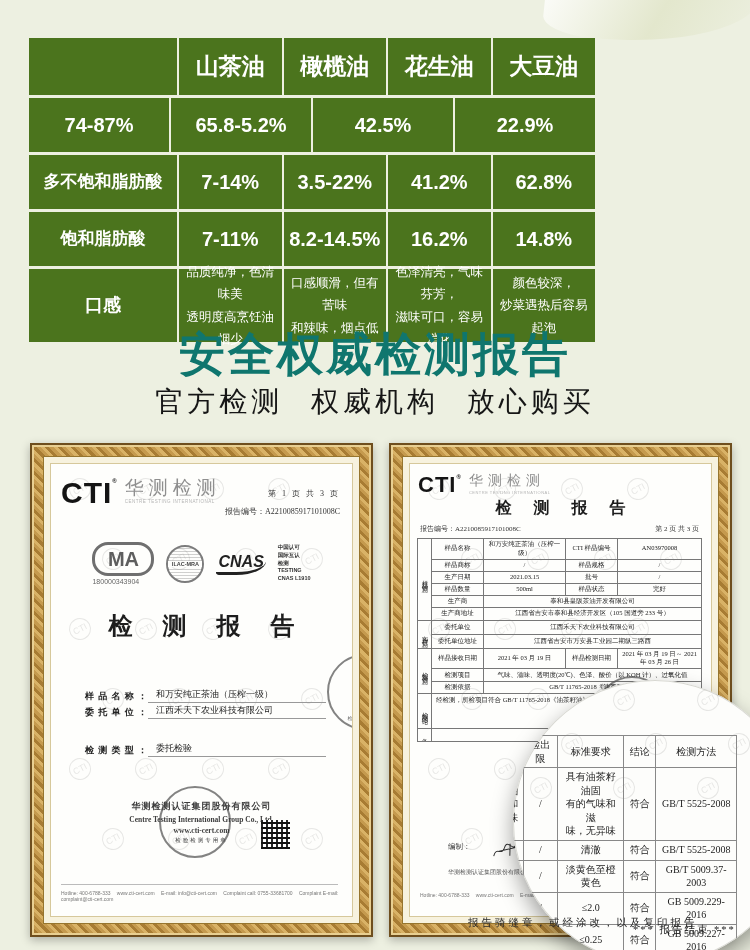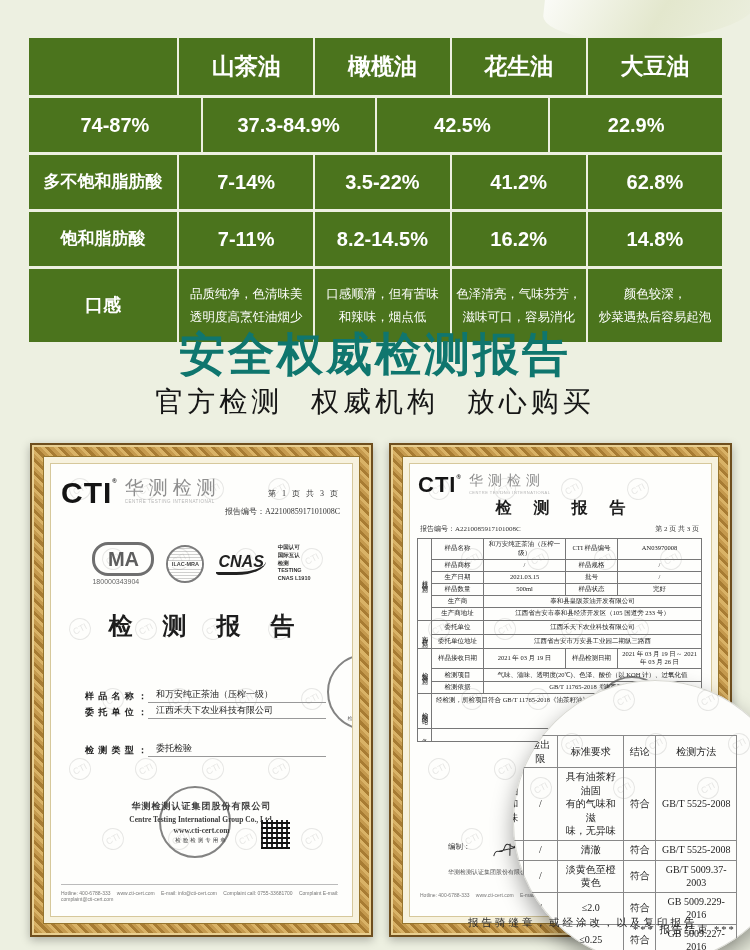--- a/index.html
+++ b/index.html
@@ -6,21 +6,21 @@
   html,body { width:750px; }
   body { font-family:"Liberation Sans", sans-serif; background:#edf0e1; }
   .page { position:relative; width:750px; height:950px; background:#edf0e1; overflow:hidden; }
 
   
   .leaf { position:absolute; top:-34px; left:545px; width:215px; height:78px;
           background:linear-gradient(115deg,#ffffff 0%,#e3e7cd 55%,#edf0e1 100%);
           border-radius:0 0 90% 25%; transform:rotate(6deg); }
 
   
-  .oil-table { position:absolute; left:29px; top:38px; width:693px; }
+  .oil-table { position:absolute; left:29px; top:38px; width:566px; }
   .t-row { display:flex; gap:2px; margin-bottom:3px; }
   .t-cell { background:#4b741d; color:#fff; display:flex; align-items:center; justify-content:center;
             text-align:center; line-height:1.25; }
   .c-label { width:148px; flex:none; font-size:17px; font-weight:bold; }
   .c-val   { flex:1; }
   .r-head  { height:57px; } .r-head .c-val { font-size:23px; font-weight:bold; }
   .r-data  { height:54px; } .r-data .c-val { font-size:20px; font-weight:bold; }
   .r-taste { height:73px; } .r-taste .c-val { font-size:12.5px; line-height:1.8; white-space:pre-line; padding:0 3px; }
   .r-taste .c-label { font-size:18px; }
 
@@ -139,21 +139,21 @@
   <div class="oil-table">
     <div class="t-row r-head">
       <div class="t-cell c-label"></div>
       <div class="t-cell c-val">山茶油</div>
       <div class="t-cell c-val">橄榄油</div>
       <div class="t-cell c-val">花生油</div>
       <div class="t-cell c-val">大豆油</div>
     </div>
     <div class="t-row r-data">
       <div class="t-cell c-val">74-87%</div>
-      <div class="t-cell c-val">37.3-84.9%</div>
+      <div class="t-cell c-val">65.8-5.2%</div>
       <div class="t-cell c-val">42.5%</div>
       <div class="t-cell c-val">22.9%</div>
     </div>
     <div class="t-row r-data">
       <div class="t-cell c-label">多不饱和脂肪酸</div>
       <div class="t-cell c-val">7-14%</div>
       <div class="t-cell c-val">3.5-22%</div>
       <div class="t-cell c-val">41.2%</div>
       <div class="t-cell c-val">62.8%</div>
     </div>

